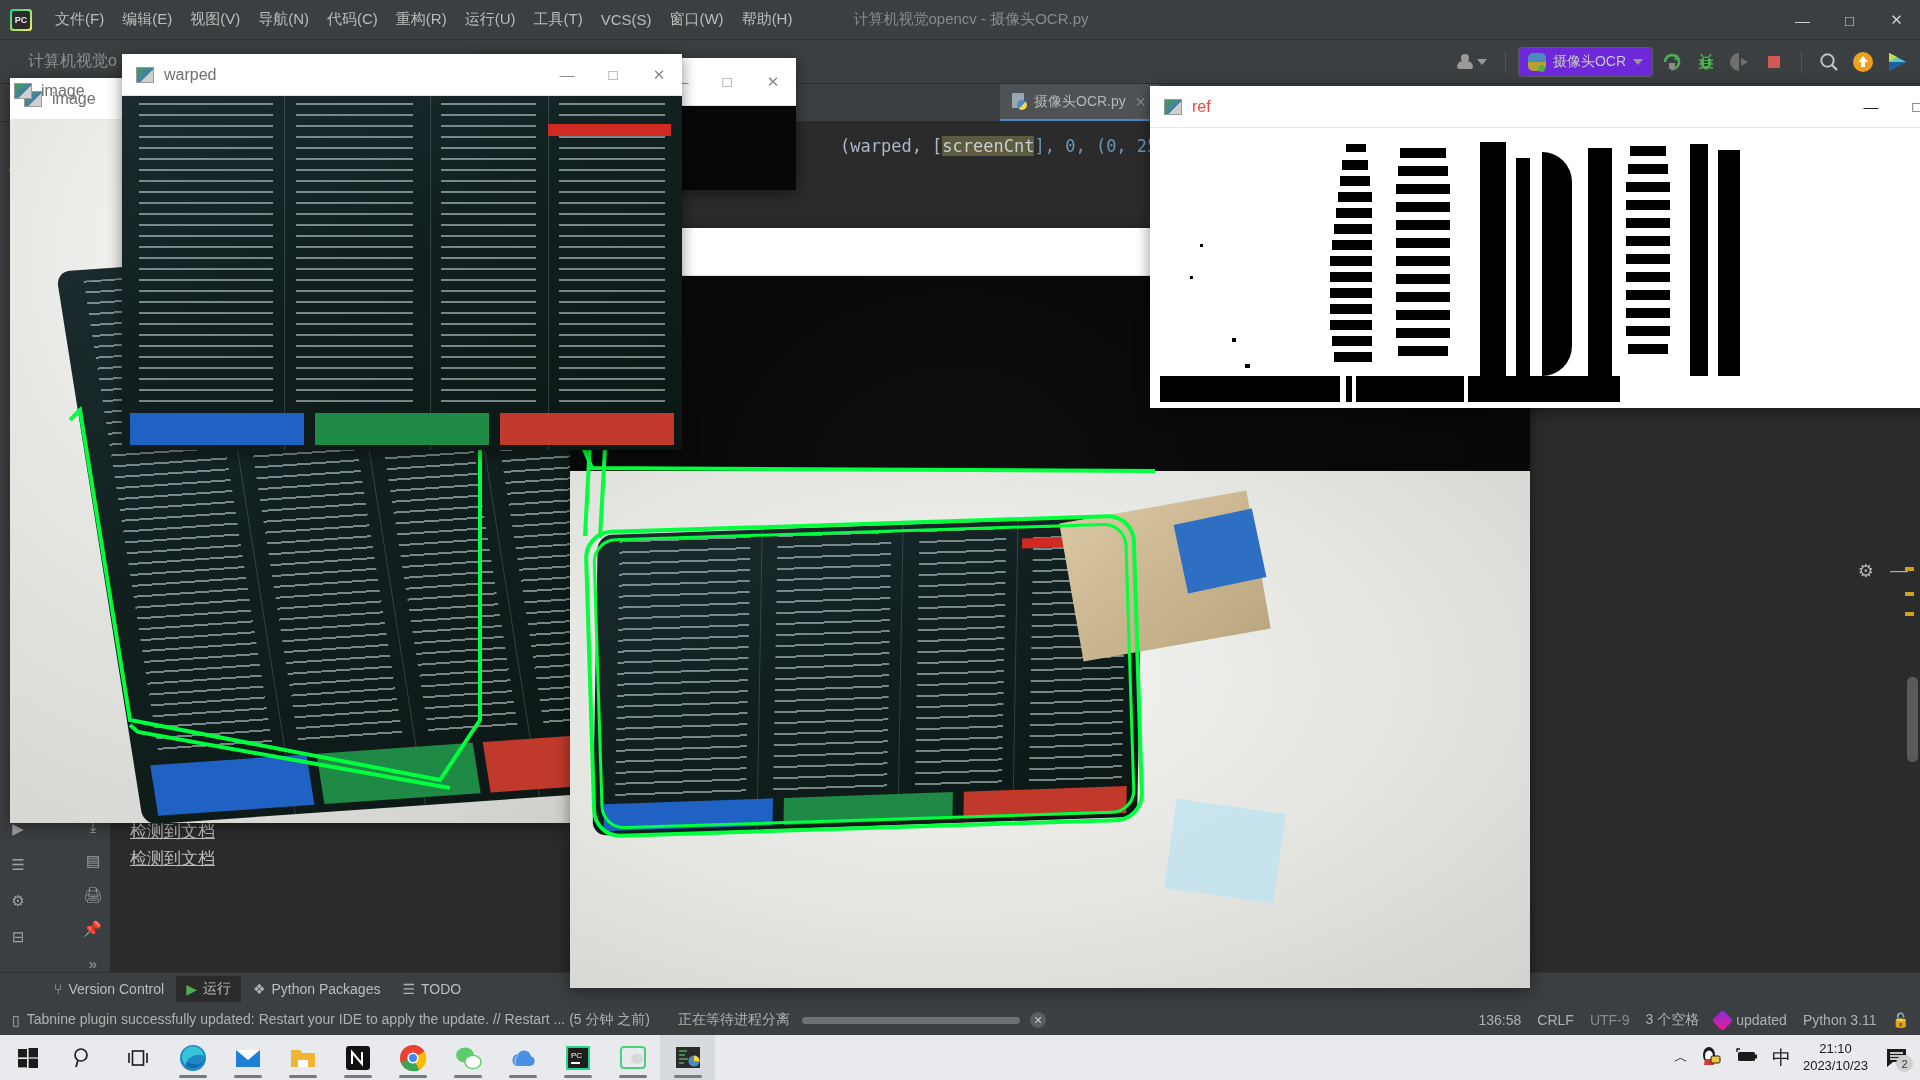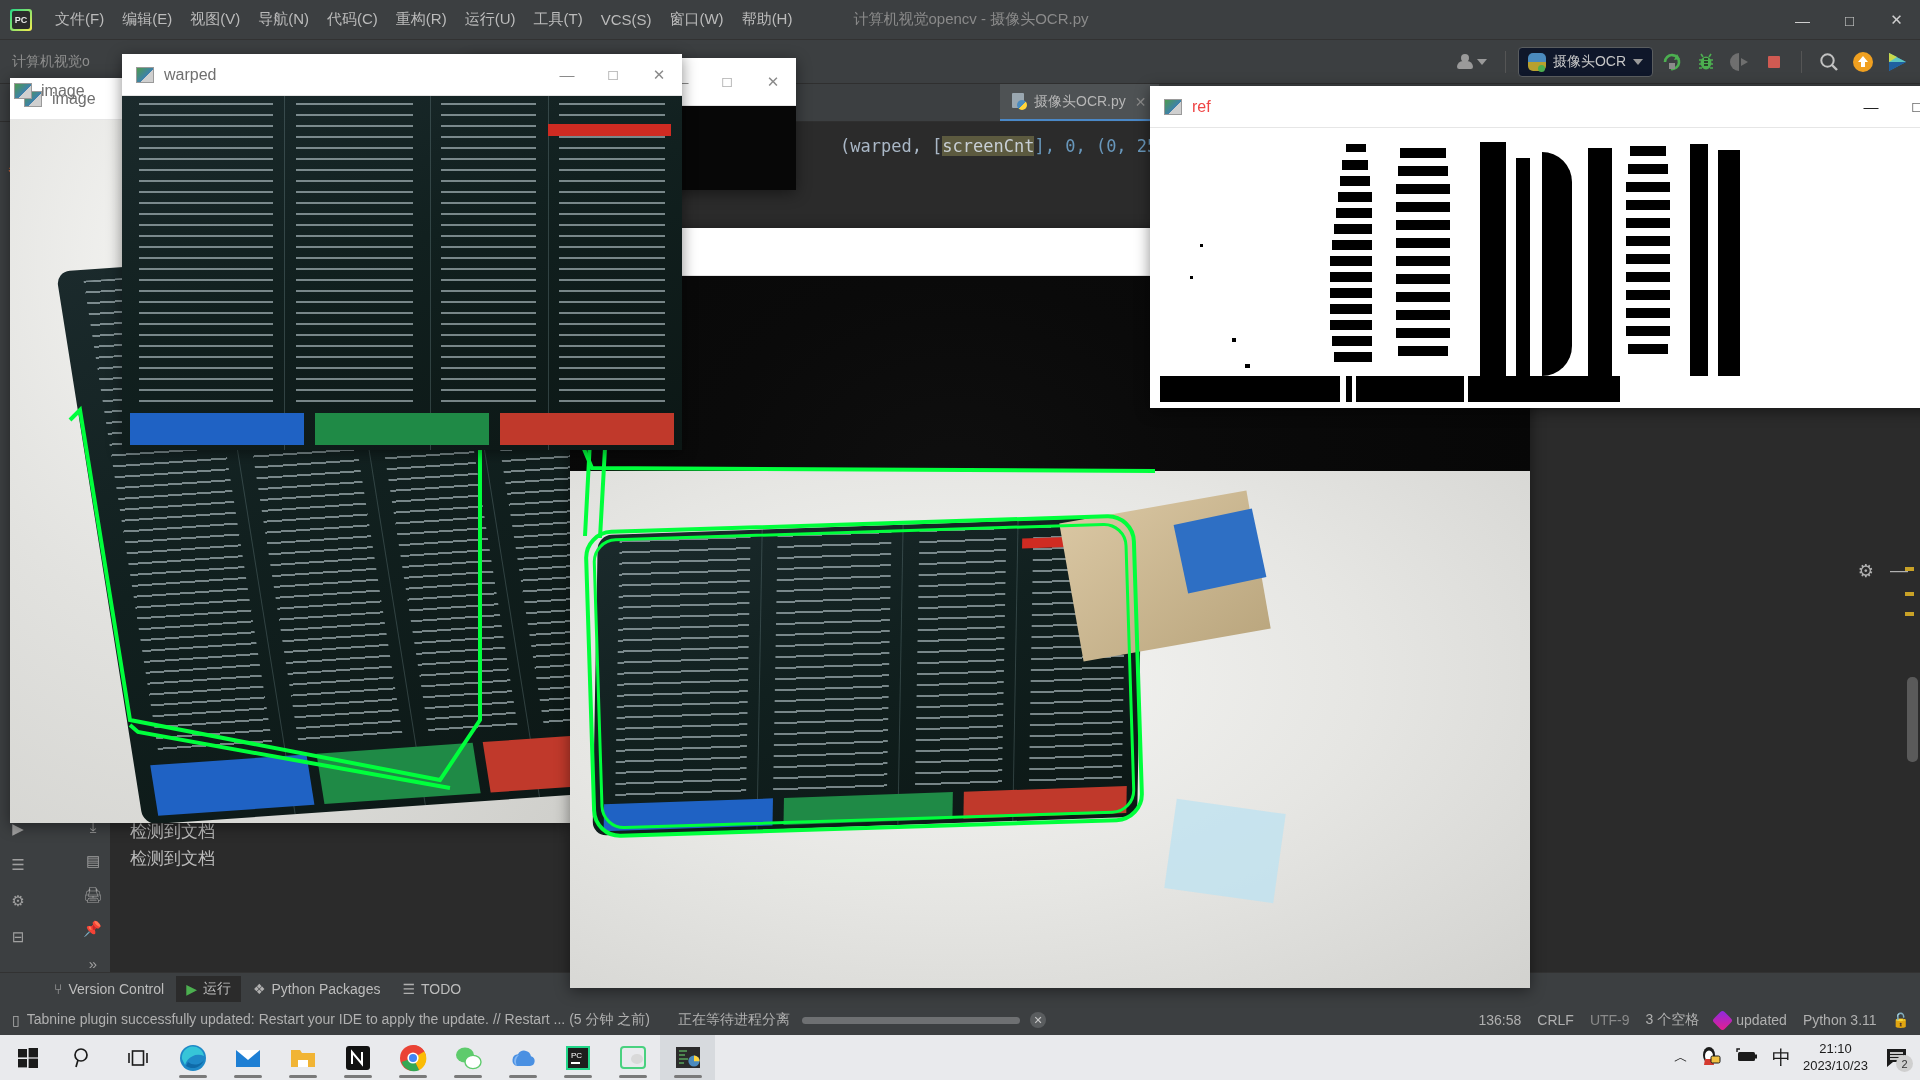--- a/index.html
+++ b/index.html
@@ -42,33 +42,33 @@
     width: 47px; height: 40px; display: flex; align-items: center; justify-content: center;
     color: #cfcfcf; font-size: 15px;
   }
 
   
   .toolbar {
     position: absolute; top: 40px; left: 0; width: 1920px; height: 44px;
     background: #3c3f41; display: flex; align-items: center;
     border-bottom: 1px solid #2f2f2f;
   }
-  .tb-left { color:#8f8f8f; font-size:14px; margin-left:12px; }
+  .tb-left { color:#8f8f8f; font-size:16px; margin-left:28px; }
   .tb-right { position:absolute; right: 8px; display:flex; align-items:center; gap:4px; }
   .avatar-btn { display:flex; align-items:center; gap:3px; padding:4px 6px; }
   .avatar-ico {
     width:17px;height:15px;position:relative;
   }
   .avatar-ico::before{content:"";position:absolute;left:4px;top:0;width:8px;height:8px;border-radius:50%;background:#9a9a9a;}
   .avatar-ico::after{content:"";position:absolute;left:0px;bottom:0;width:16px;height:8px;border-radius:8px 8px 3px 3px;background:#9a9a9a;}
   .caret { width:0;height:0;border-left:5px solid transparent;border-right:5px solid transparent;border-top:6px solid #9a9a9a; }
   .vsep { width:1px; height:22px; background:#555; margin:0 8px; }
   .runcfg {
     display:flex; align-items:center; gap:7px; border:1px solid #5a5d5f; border-radius:4px;
-    padding:4px 9px; height:30px; background:#0f172a;
+    padding:4px 9px; height:30px; background:#6d28d9;
   }
   .pylogo { width:18px;height:18px;position:relative;flex:none; }
   .pylogo::before{content:"";position:absolute;left:0;top:0;width:18px;height:9px;background:#4b8bbe;border-radius:5px 5px 0 0;}
   .pylogo::after{content:"";position:absolute;left:0;top:9px;width:18px;height:9px;background:#b8a02e;border-radius:0 0 5px 5px;}
   .runcfg-label { color:#c7c7c7; font-size:14px; white-space:nowrap; }
   .green-dot { width:7px;height:7px;border-radius:50%;background:#4caf50;position:absolute;left:10px;bottom:-1px;z-index:3; }
   .tbicon { width:30px;height:30px;display:flex;align-items:center;justify-content:center; }
 
   
   .tabstrip {
@@ -119,20 +119,21 @@
   }
   .run-toolcol2 {
     position:absolute; left:76px; top:0; width:34px; height:160px; background:#3c3f41;
     display:flex; flex-direction:column; align-items:center; padding-top:6px; gap:16px;
   }
   .rtico { width:22px;height:22px;display:flex;align-items:center;justify-content:center;color:#a0a0a0;font-size:15px; }
   .console {
     position:absolute; left:110px; top:0; right:0; height:160px; background:#2b2b2b;
     padding:6px 0 0 20px; font-family:"DejaVu Sans Mono", monospace; font-size:17px; color:#bbbbbb;
     overflow:hidden;
+    text-decoration:underline;
   }
   .console div { line-height:1.6; }
 
   
   .twbar {
     position:absolute; left:0; top:972px; width:1920px; height:33px; background:#3c3f41;
     display:flex; align-items:center; gap:2px; padding-left:44px; border-top:1px solid #323232;
   }
   .twitem { display:flex;align-items:center;gap:6px;color:#bdbdbd;font-size:14px;padding:4px 10px;white-space:nowrap; }
   .twitem.active { background:#2b2b2b; }

